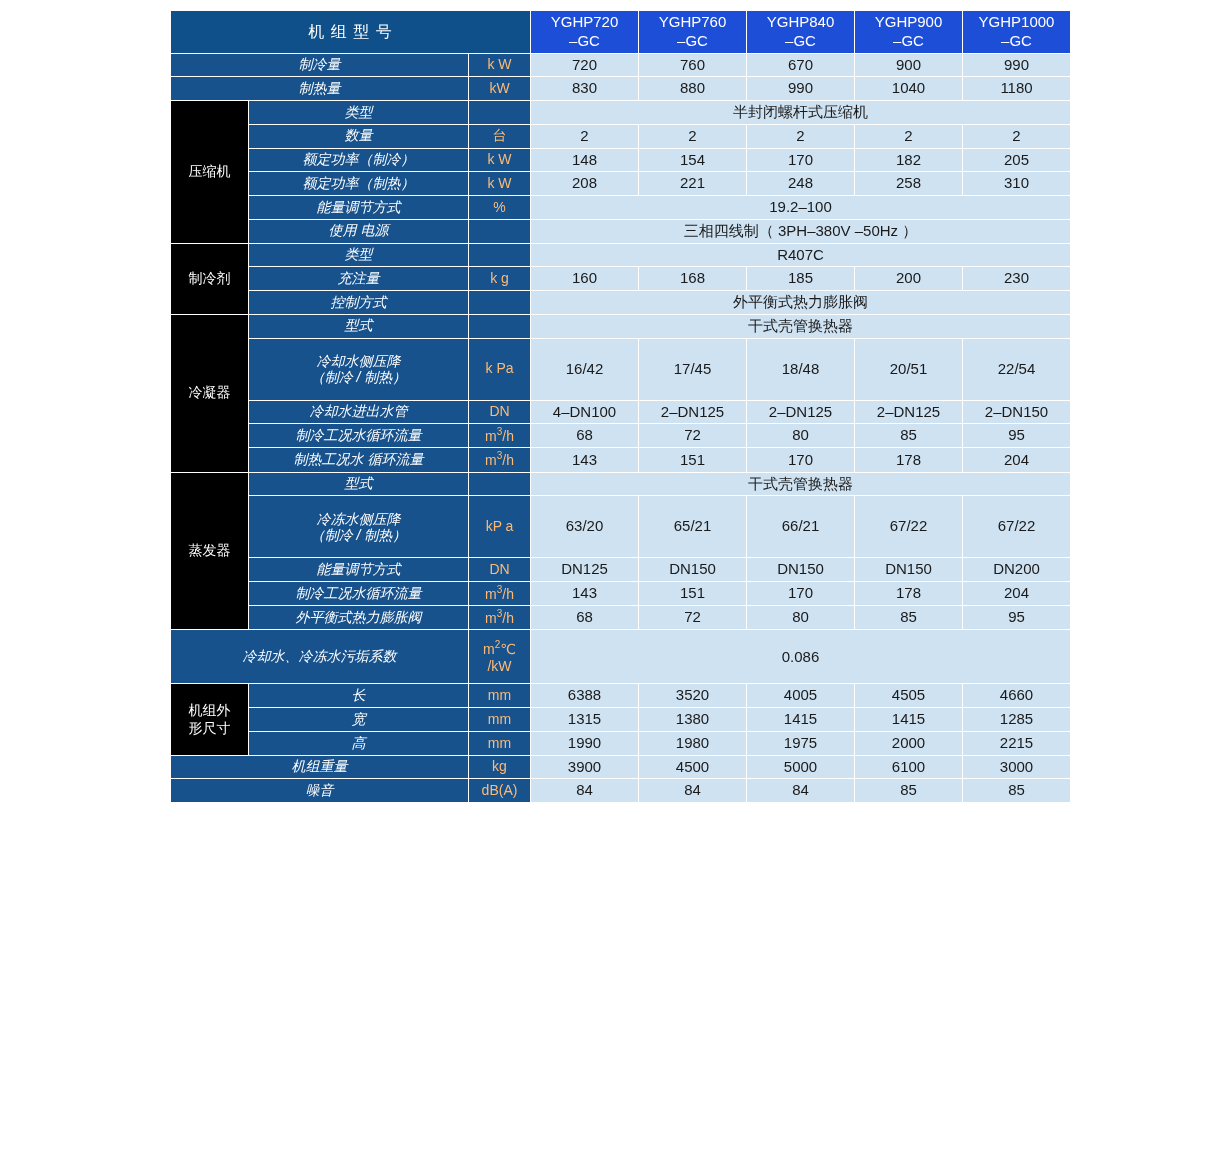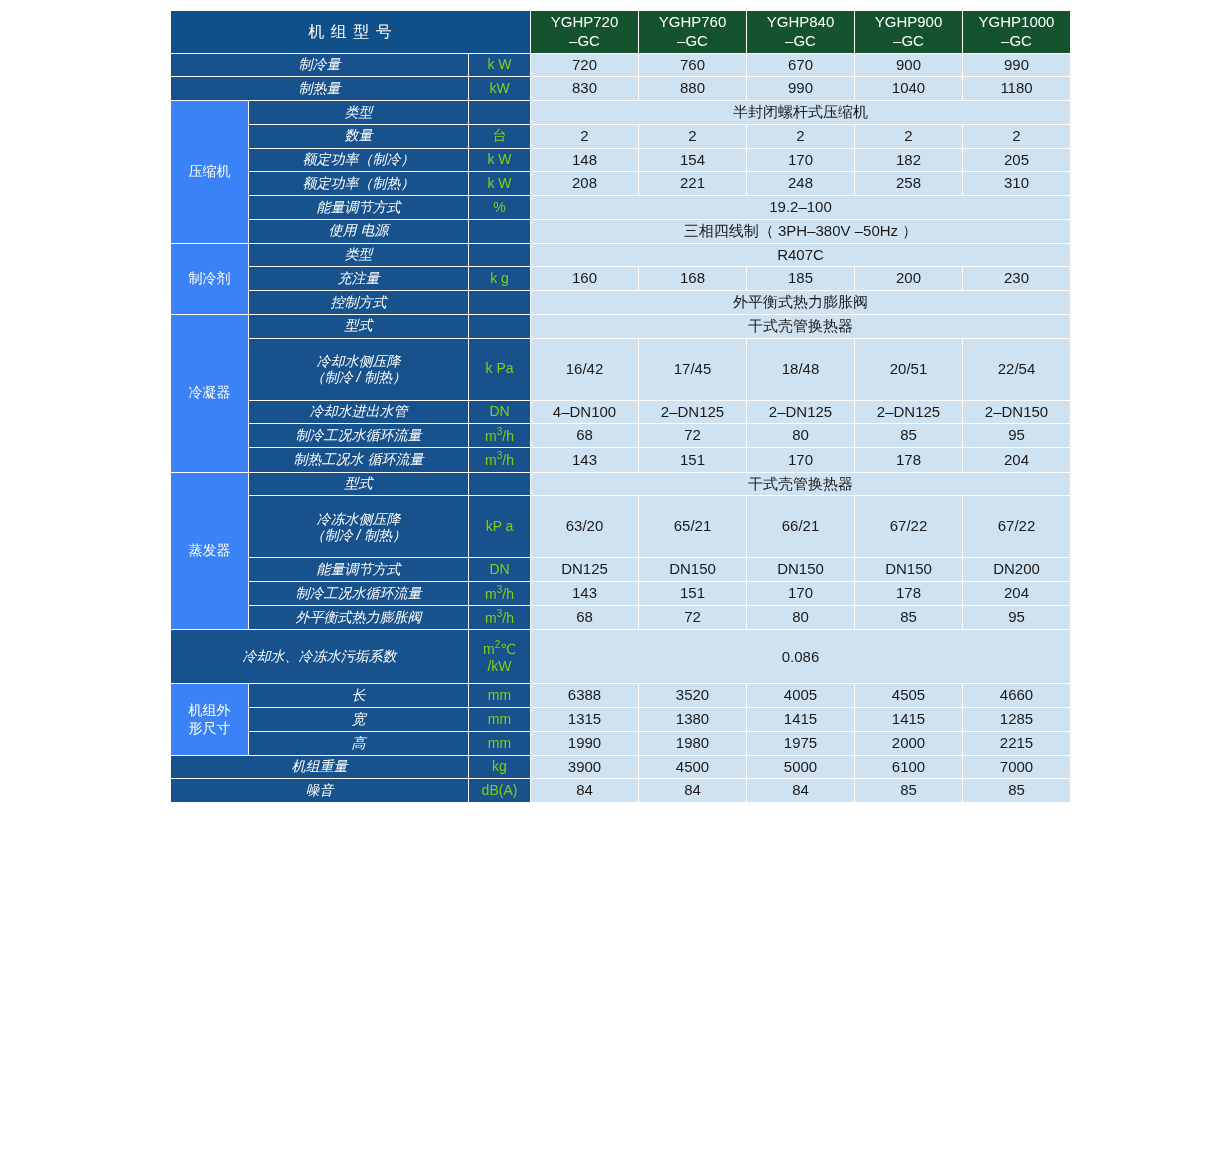--- a/index.html
+++ b/index.html
@@ -11,27 +11,27 @@
     text-align:center;
     vertical-align:middle;
     font-size:14px;
     color:#ffffff;
     background:#13518c;
     padding:2px 3px;
     line-height:1.25;
   }
   
   td.hdr{background:#0f4f8a;font-size:16px;font-weight:normal;letter-spacing:1px;}
-  td.model{background:#14532d;font-size:15px;}
+  td.model{background:#1d4ed8;font-size:15px;}
   
   td.lbl{background:#17528d;font-style:italic;}
-  td.lblgroup{background:#3b82f6;}
+  td.lblgroup{background:#000000;}
   
   td.val{background:#cfe2f2;color:#1a1a1a;font-size:15px;}
-  td.unit{background:#17528d;color:#84cc16;font-size:14px;}
+  td.unit{background:#17528d;color:#fdba74;font-size:14px;}
   .sup{font-size:10px;vertical-align:super;}
   .two-line{line-height:1.15;}
 </style>
 </head>
 <body>
 
 <div id="sheet">
 <table>
   <colgroup>
     <col style="width:78px">
@@ -287,21 +287,21 @@
       <td class="val">2215</td>
     </tr>
 
     <tr>
       <td class="lbl" colspan="2">机组重量</td>
       <td class="unit">kg</td>
       <td class="val">3900</td>
       <td class="val">4500</td>
       <td class="val">5000</td>
       <td class="val">6100</td>
-      <td class="val">7000</td>
+      <td class="val">3000</td>
     </tr>
 
     <tr>
       <td class="lbl" colspan="2">噪音</td>
       <td class="unit">dB(A)</td>
       <td class="val">84</td>
       <td class="val">84</td>
       <td class="val">84</td>
       <td class="val">85</td>
       <td class="val">85</td>

